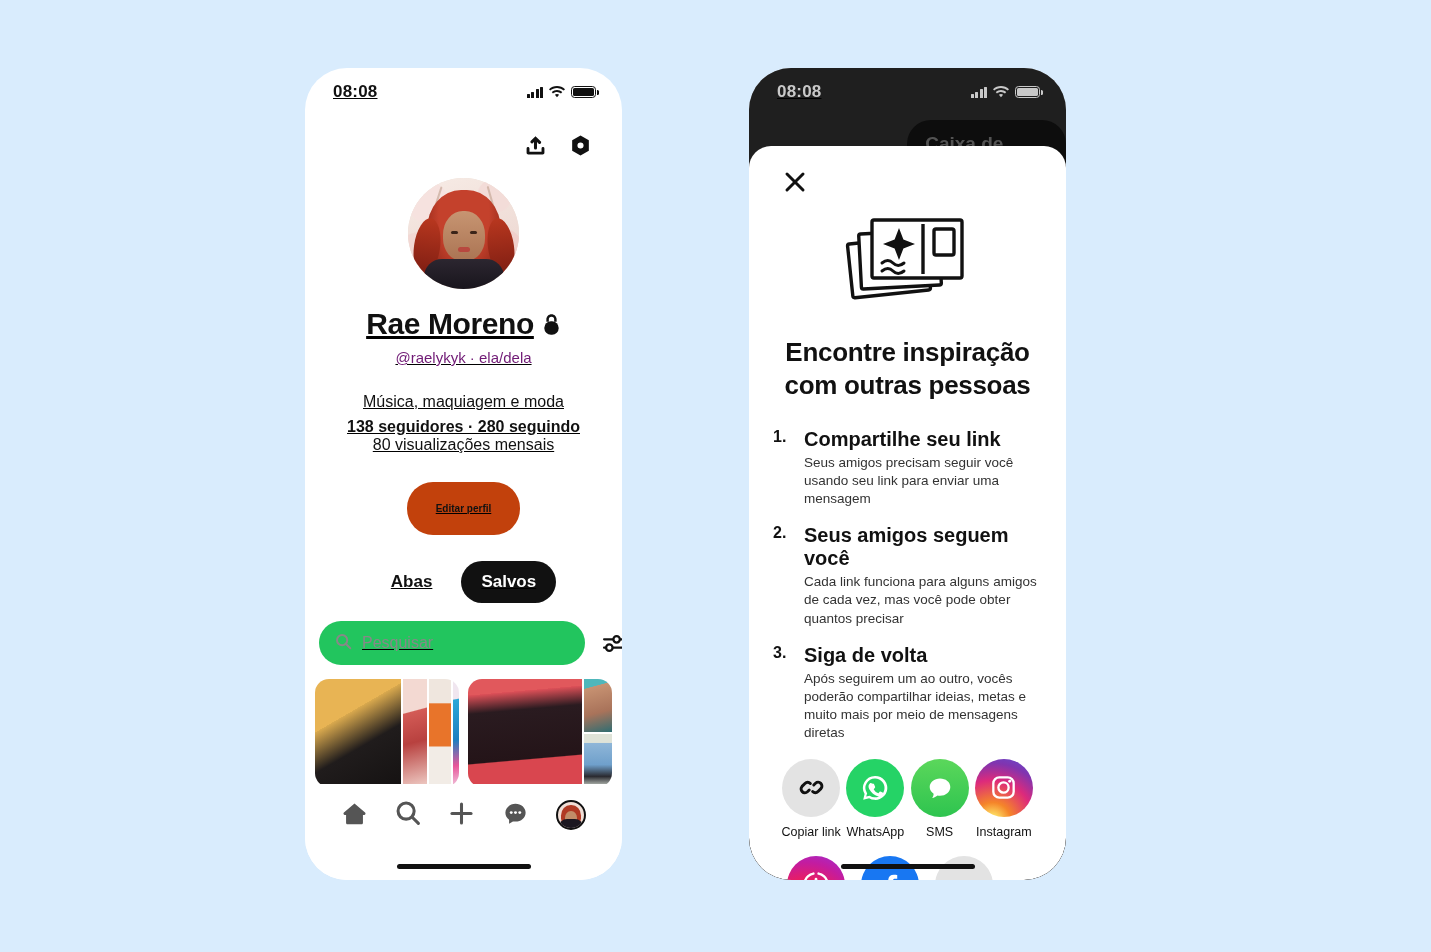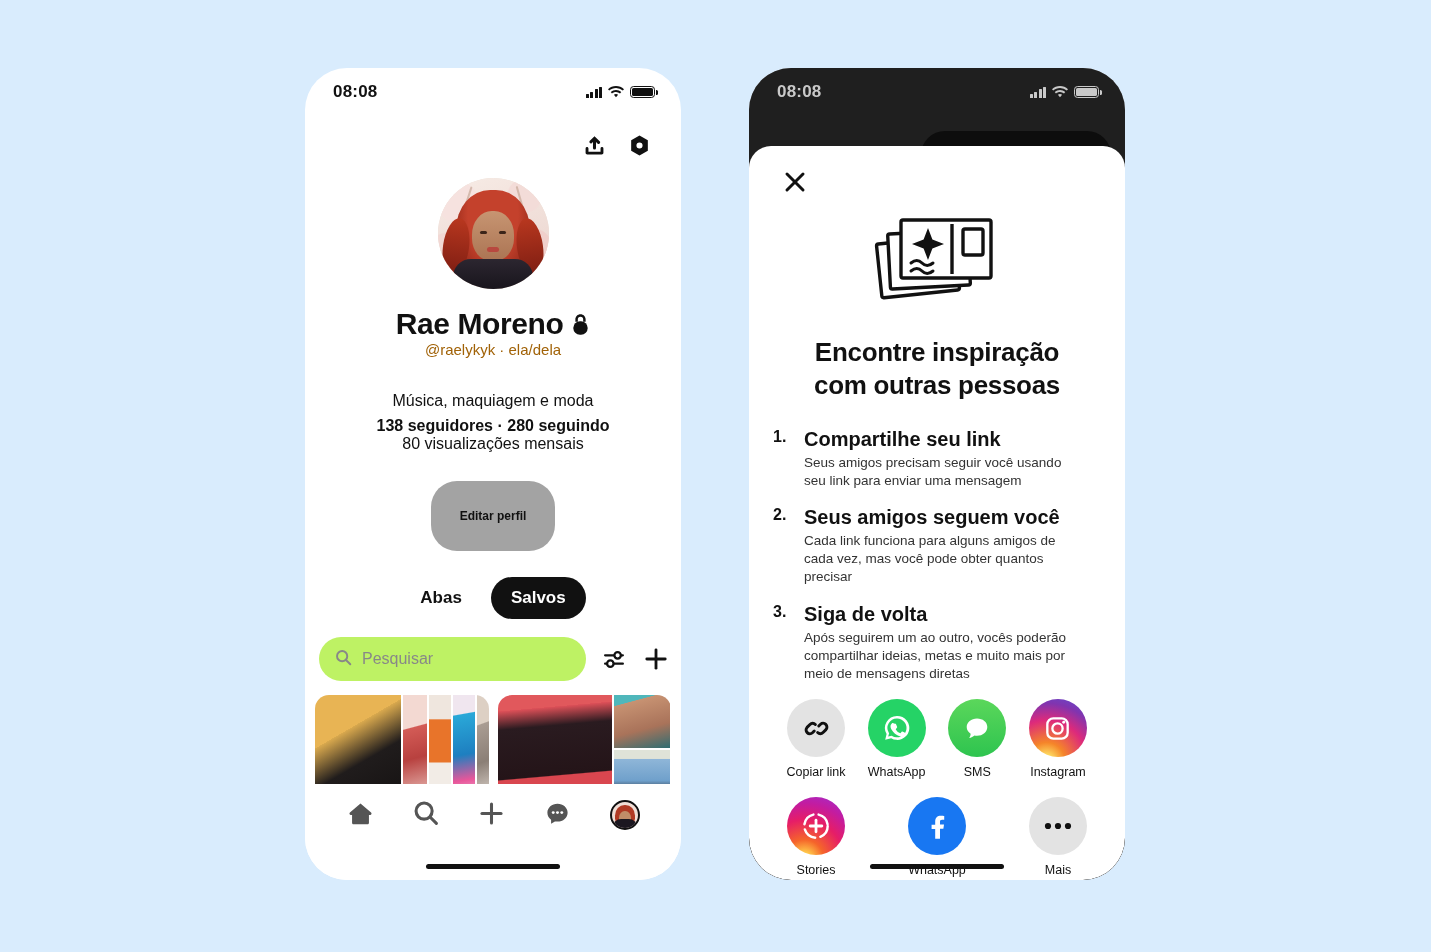--- a/index.html
+++ b/index.html
@@ -7,23 +7,24 @@
     width: 1431px; height: 952px;
     background: #d9ecfd;
     font-family: "Liberation Sans", sans-serif;
     overflow: hidden;
   }
   .stage { position: relative; width: 1431px; height: 952px; }
 
   
   .phone {
     position: absolute;
-    width: 376px; height: 812px;
+    width: 317px; height: 812px;
     border-radius: 42px;
     overflow: hidden;
+    text-decoration: underline;
   }
   #phone-left  { left: 305px; top: 68px; background: #ffffff; }
   #phone-right { left: 749px; top: 68px; background: #ffffff; }
 
   
   .statusbar {
     position: relative; height: 48px;
     display: flex; align-items: center; justify-content: space-between;
     padding: 0 26px 0 28px;
   }
@@ -104,51 +105,51 @@
     position:absolute; left:50%; bottom:-4px; transform:translateX(-50%);
     width:80px; height:34px; border-radius:18px 18px 0 0;
     background: linear-gradient(180deg,#2c2630,#16131a);
   }
 
   .pname {
     margin-top: 18px; font-size: 30px; font-weight: 700; color: #111;
     letter-spacing: -.4px; display:flex; align-items:center; justify-content:center; gap:8px;
   }
   .lock-icon { display:inline-flex; }
-  .phandle { font-size: 15px; color: #a16207; }
-  .pbio  { margin-top: 34px; font-size: 16px; color: #111; }
+  .phandle { margin-top: 8px; font-size: 15px; color: #701a75; }
+  .pbio  { margin-top: 27px; font-size: 16px; color: #111; }
   .pstats{ margin-top: 7px; font-size: 16px; color: #111; font-weight: 700; }
   .pviews{ font-size: 16px; color: #111; }
 
   .edit-btn {
     margin: 28px auto 0; display: block;
-    background: #a3a3a3; color: #111;
+    background: #c2410c; color: #111;
     border: none; border-radius: 26px;
-    padding: 28px 29px; font-size: 12px; font-weight: 700;
+    padding: 21px 29px; font-size: 10px; font-weight: 700;
     font-family: inherit; cursor: pointer;
   }
 
   
   .segments {
     margin-top: 26px; display:flex; align-items:center; justify-content:center; gap: 9px;
   }
   .segment {
     font-size: 17px; font-weight: 700; color: #111;
     padding: 11px 20px; border-radius: 22px; background: transparent; cursor:pointer;
     border: none; font-family: inherit;
   }
   .segment.active { background: #111; color: #fff; }
 
   
   .search-row {
     margin-top: 18px; padding: 0 12px 0 14px;
     display:flex; align-items:center; gap: 16px;
   }
   .search-box {
-    flex: 1; height: 44px; background: #bef264; border-radius: 22px;
+    flex: 1; height: 44px; background: #22c55e; border-radius: 22px;
     display: flex; align-items: center; gap: 10px; padding: 0 16px;
   }
   .search-box input {
     flex:1; border:none; outline:none; background:transparent;
     font-size: 16px; font-family: inherit; color:#111;
   }
   .search-box input::placeholder { color:#888; }
 
   
   .boards { margin-top: 14px; padding: 0 10px; display:flex; gap: 9px; }
@@ -217,21 +218,21 @@
     font-size: 26px; font-weight: 700; color:#111; line-height: 1.26; letter-spacing: -.3px;
   }
 
   .steps { margin-top: 26px; }
   .step { display:flex; gap: 12px; margin-bottom: 16px; }
   .step-num { font-size: 16px; font-weight: 700; color:#111; min-width: 19px; }
   .step-title{ font-size: 20px; font-weight: 700; color:#111; }
   .step-desc { font-size: 13.5px; color:#333; line-height: 1.35; margin-top: 3px; max-width: 272px; }
 
   .share-grid { margin-top: 10px; display:flex; flex-direction:column; gap: 16px; }
-  .share-row { display:flex; justify-content: space-between; padding: 0 6px; }
+  .share-row { display:flex; justify-content: flex-start; padding: 0 6px; }
   .share-item { width: 74px; text-align:center; cursor:pointer; }
   .share-circle {
     width: 58px; height: 58px; border-radius: 50%; margin: 0 auto 8px;
     display:flex; align-items:center; justify-content:center;
   }
   .share-label { font-size: 12.5px; color:#111; line-height: 1.25; }
 
   .c-grey { background:#e3e3e3; }
   .c-wa   { background: #25d366; }
   .c-sms  { background: linear-gradient(180deg,#5bd75b,#2ec44f); }

